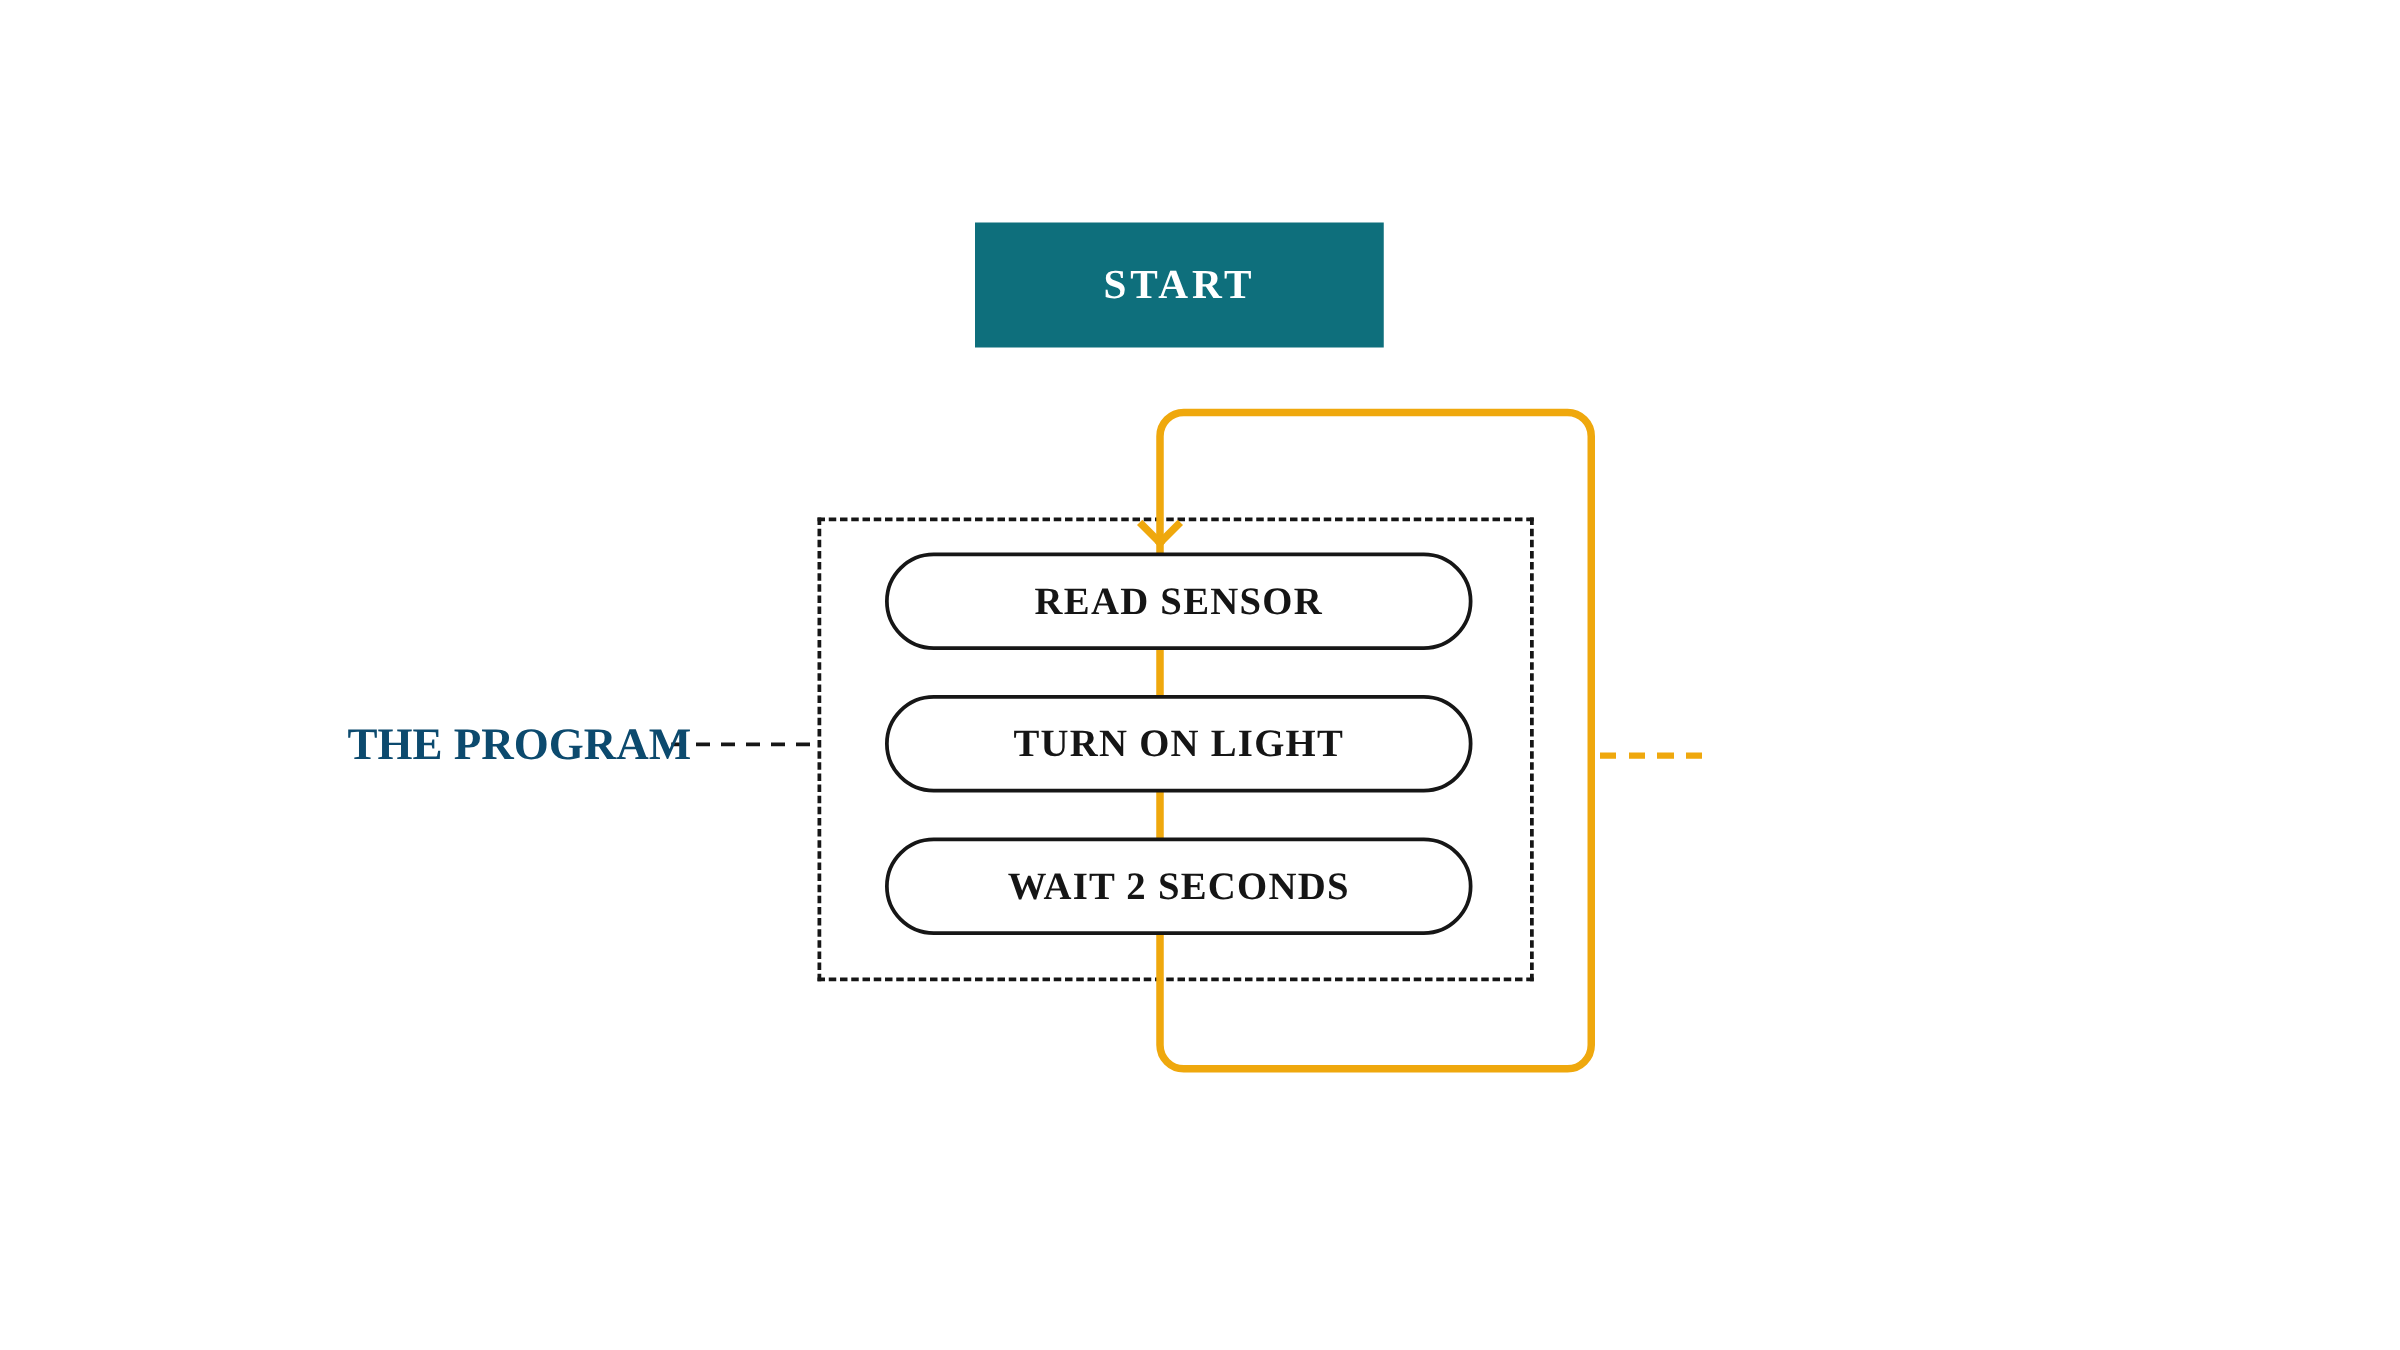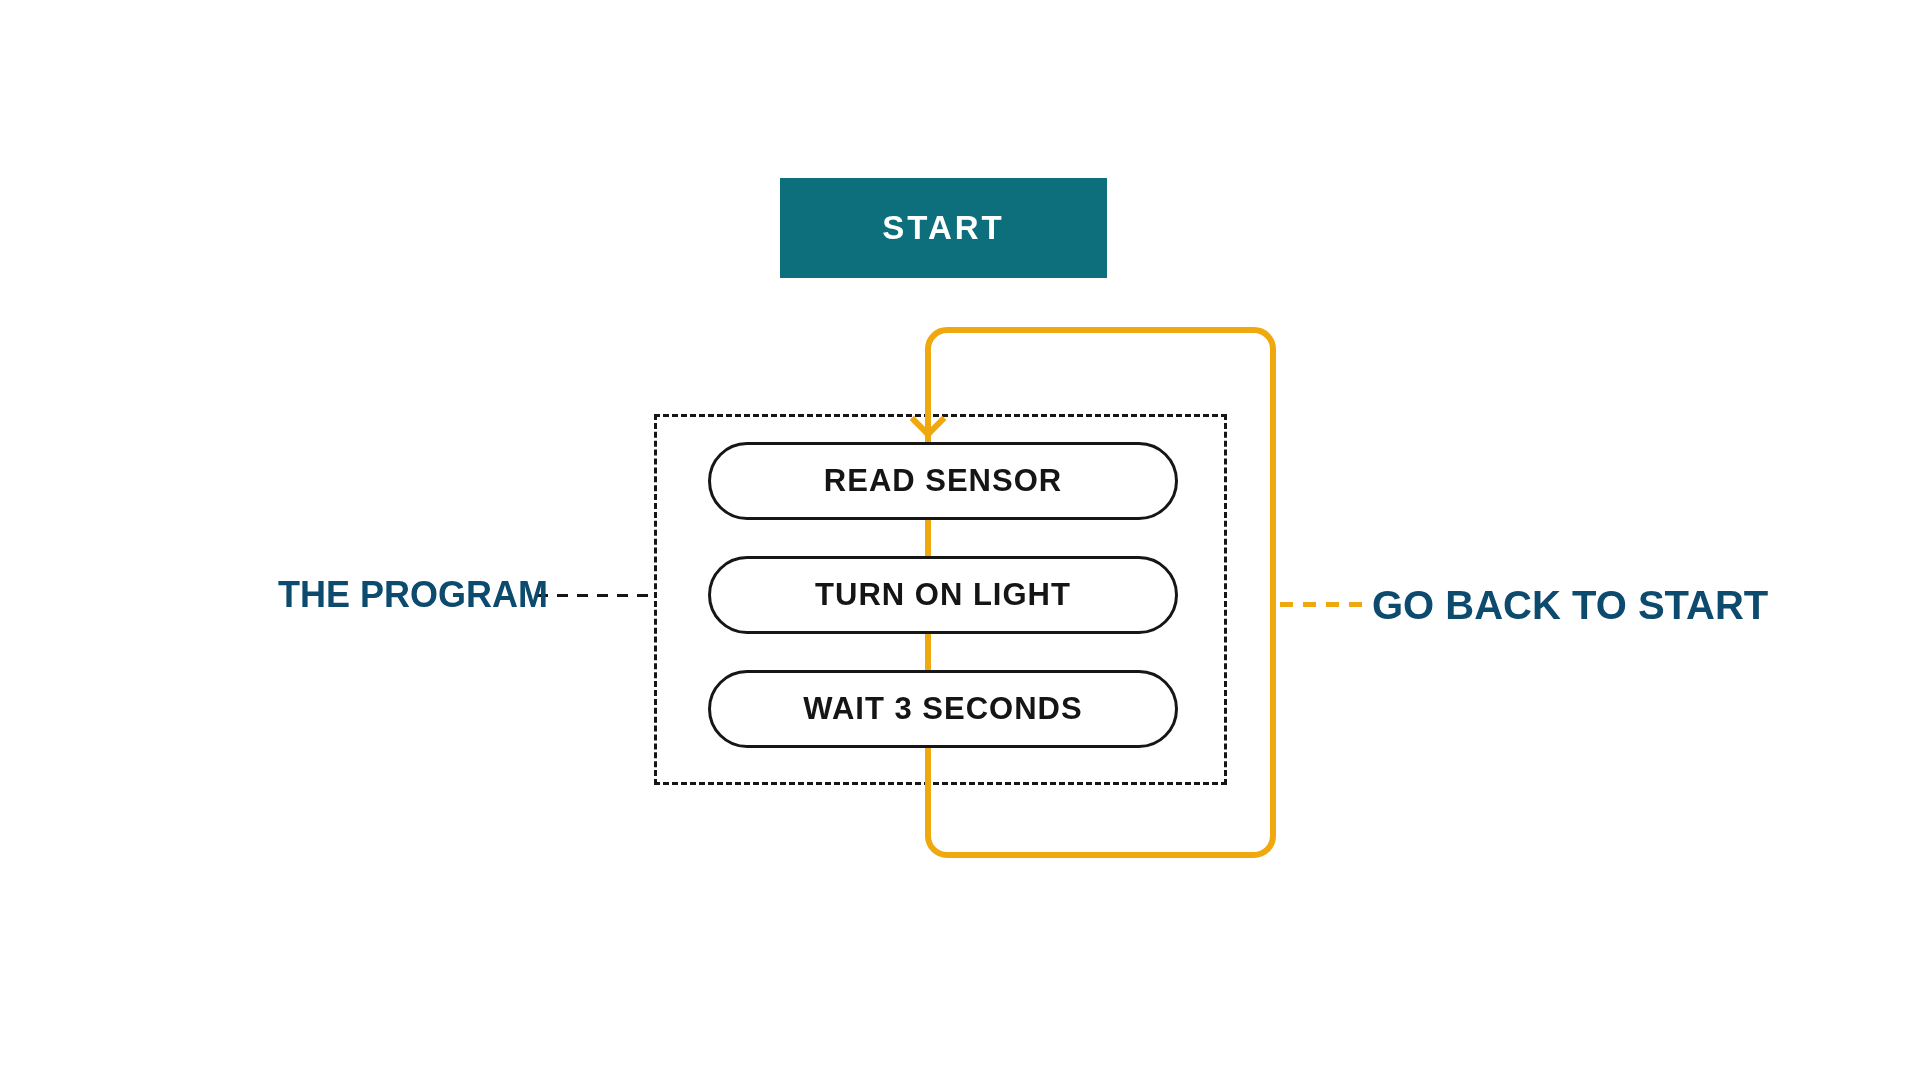--- a/index.html
+++ b/index.html
@@ -5,21 +5,21 @@
   html, body {
     margin: 0;
     padding: 0;
     background: #ffffff;
   }
   .stage {
     position: relative;
     width: 1920px;
     height: 1059px;
     background: #ffffff;
-    font-family: Liberation Sans, sans-serif;
+    font-family: Liberation Serif, serif;
     overflow: hidden;
   }
 
   
   .start-node {
     position: absolute;
     left: 780px;
     top: 178px;
     width: 327px;
     height: 100px;
@@ -159,22 +159,21 @@
 
   <div class="step step-2">
     <span>TURN ON LIGHT</span>
   </div>
 
   <div class="step step-1">
     <span>READ SENSOR</span>
   </div>
 
   <div class="step step-3">
-    <span>WAIT 3 SECONDS</span>
+    <span>WAIT 2 SECONDS</span>
   </div>
 
   <div class="side-label label-program">THE PROGRAM</div>
   <div class="connector connector-program"></div>
 
-  <div class="side-label label-loop">GO BACK TO START</div>
   <div class="connector connector-loop"></div>
 
 </div>
 
 </body></html>

